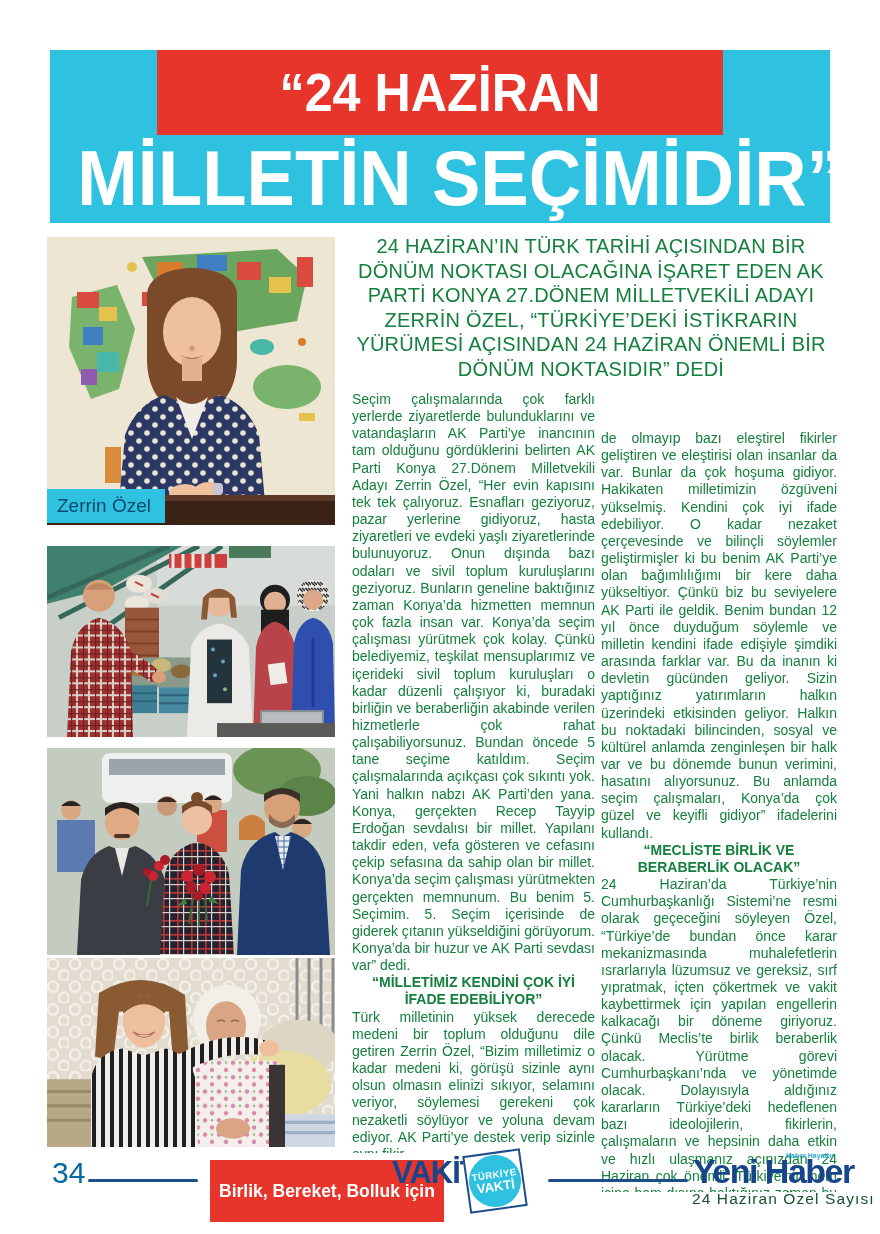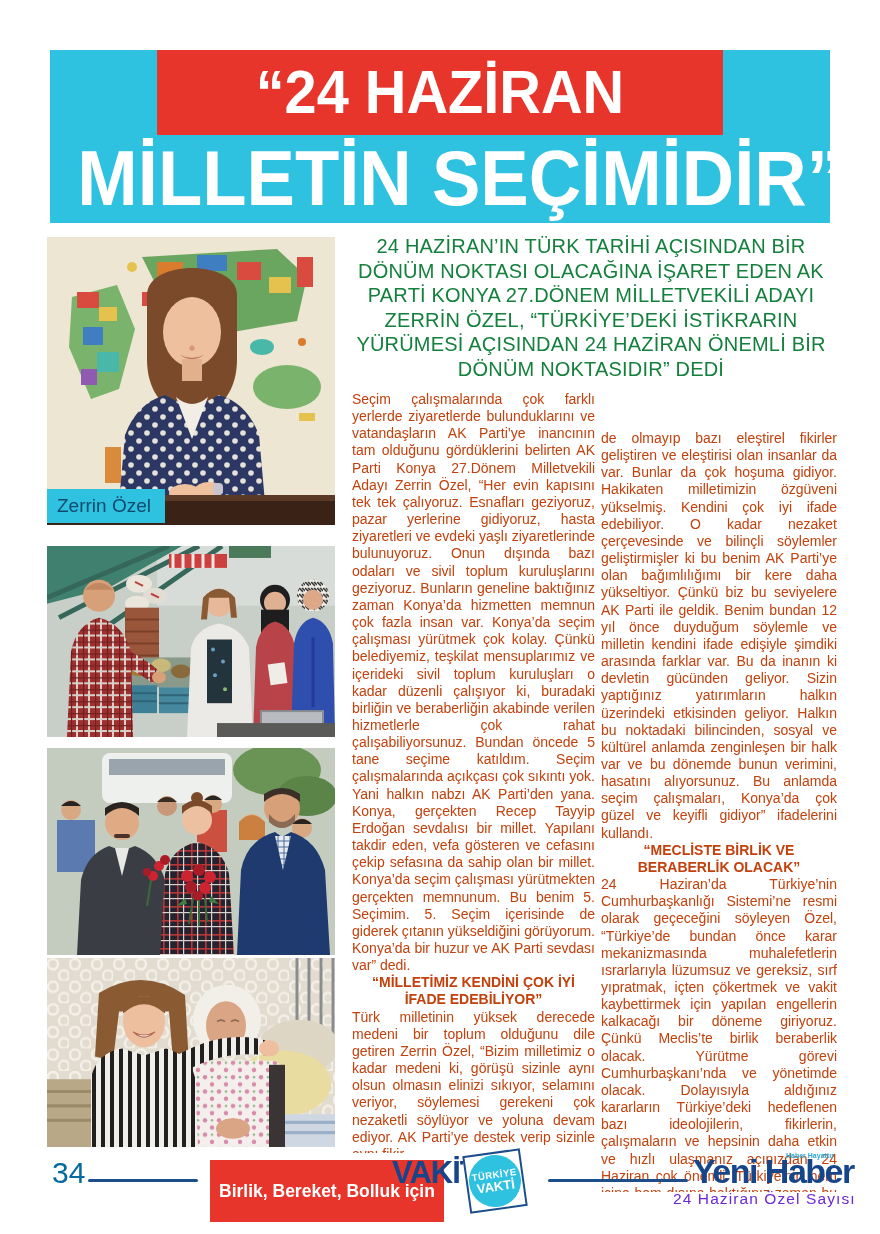--- a/index.html
+++ b/index.html
@@ -4,42 +4,42 @@
 <style>
   html,body { margin:0; padding:0; background:#ffffff; }
   .page {
     position:relative; width:880px; height:1234px; background:#ffffff;
     font-family:"Liberation Sans", sans-serif; overflow:hidden;
   }
   
   .banner { position:absolute; left:50px; top:50px; width:780px; height:173px; background:#2ec1e0; }
   .banner-red { position:absolute; left:107px; top:0; width:566px; height:85px; background:#e8352b; }
   .hl { position:absolute; color:#ffffff; font-weight:700; text-align:center; white-space:nowrap; }
-  .hl1 { left:107px; top:0; width:566px; height:85px; font-size:62px; line-height:84px; }
+  .hl1 { left:107px; top:0; width:566px; height:85px; font-size:54px; line-height:84px; }
   .hl2 { left:0; top:85px; width:780px; height:88px; font-size:78px; line-height:86px; }
   .hl span { display:block; transform:scaleX(0.93); transform-origin:center; }
   
   .standfirst {
     position:absolute; left:350px; top:234px; width:482px;
     text-align:center; color:#15803d; font-size:20px; line-height:24.6px; letter-spacing:0.2px;
   }
   
   .photo { position:absolute; left:47px; width:288px; overflow:hidden; background:#d8d4cc; }
   .photo svg { display:block; width:100%; height:100%; }
   .photo1 { top:237px; height:288px; }
   .photo2 { top:546px; height:191px; }
   .photo3 { top:748px; height:207px; }
   .photo4 { top:958px; height:189px; }
   .caption {
     position:absolute; left:0; bottom:2px; height:34px; line-height:34px;
     background:#2ec1e0; color:#0c4a6e; font-size:19px; padding:0 14px 0 10px;
   }
   
   .col { position:absolute; top:391px; height:762px; overflow:hidden;
-         color:#c2410c; font-size:14px; line-height:17.15px; text-align:justify; }
+         color:#15803d; font-size:14px; line-height:17.15px; text-align:justify; }
   .col1 { left:352px; width:243px; }
   .col2 { left:601px; width:236px;margin-top:39px; }
   .col p { margin:0; }
   .subhead { font-weight:700; text-align:center; margin:0; }
   
   .pagenum { position:absolute; left:52px; top:1156px; color:#0369a1; font-size:30px; line-height:34px; }
   .fline { position:absolute; top:1179px; height:3px; background:#1d4e8c; border-radius:2px; }
   .fline1 { left:88px; width:110px; }
   .fline2 { left:548px; width:140px; }
   .badge {
@@ -50,21 +50,21 @@
            letter-spacing:-1px; line-height:36px; }
   .stamp { position:absolute; left:463px; top:1149px; width:64px; height:64px; transform:rotate(-8deg); }
   .stamp .frame { position:absolute; inset:3px; border:2px solid #1d4e8c; background:#ffffff; }
   .stamp .disc { position:absolute; inset:6px; border-radius:50%; background:#2ec1e0;
                  display:flex; flex-direction:column; align-items:center; justify-content:center; }
   .stamp .t1 { color:#ffffff; font-weight:700; font-size:9.5px; letter-spacing:0.5px; line-height:11px; }
   .stamp .t2 { color:#ffffff; font-weight:700; font-size:13px; line-height:14px; }
   .masthead { position:absolute; left:693px; top:1152px; color:#17458a; font-weight:700; font-size:34px;
               letter-spacing:-1.5px; line-height:38px; white-space:nowrap; }
   .tagline { position:absolute; left:786px; top:1152px; color:#2ea8d5; font-size:7px; font-weight:700; }
-  .issue { position:absolute; left:673px; top:1190px; color:#6d28d9; font-size:15.5px; letter-spacing:1.1px;
+  .issue { position:absolute; left:692px; top:1190px; color:#14532d; font-size:15.5px; letter-spacing:1.1px;
            white-space:nowrap; }
 </style>
 </head>
 <body>
 
 <div class="page">
 
   <div class="banner">
     <div class="banner-red"></div>
     <div class="hl hl1">

